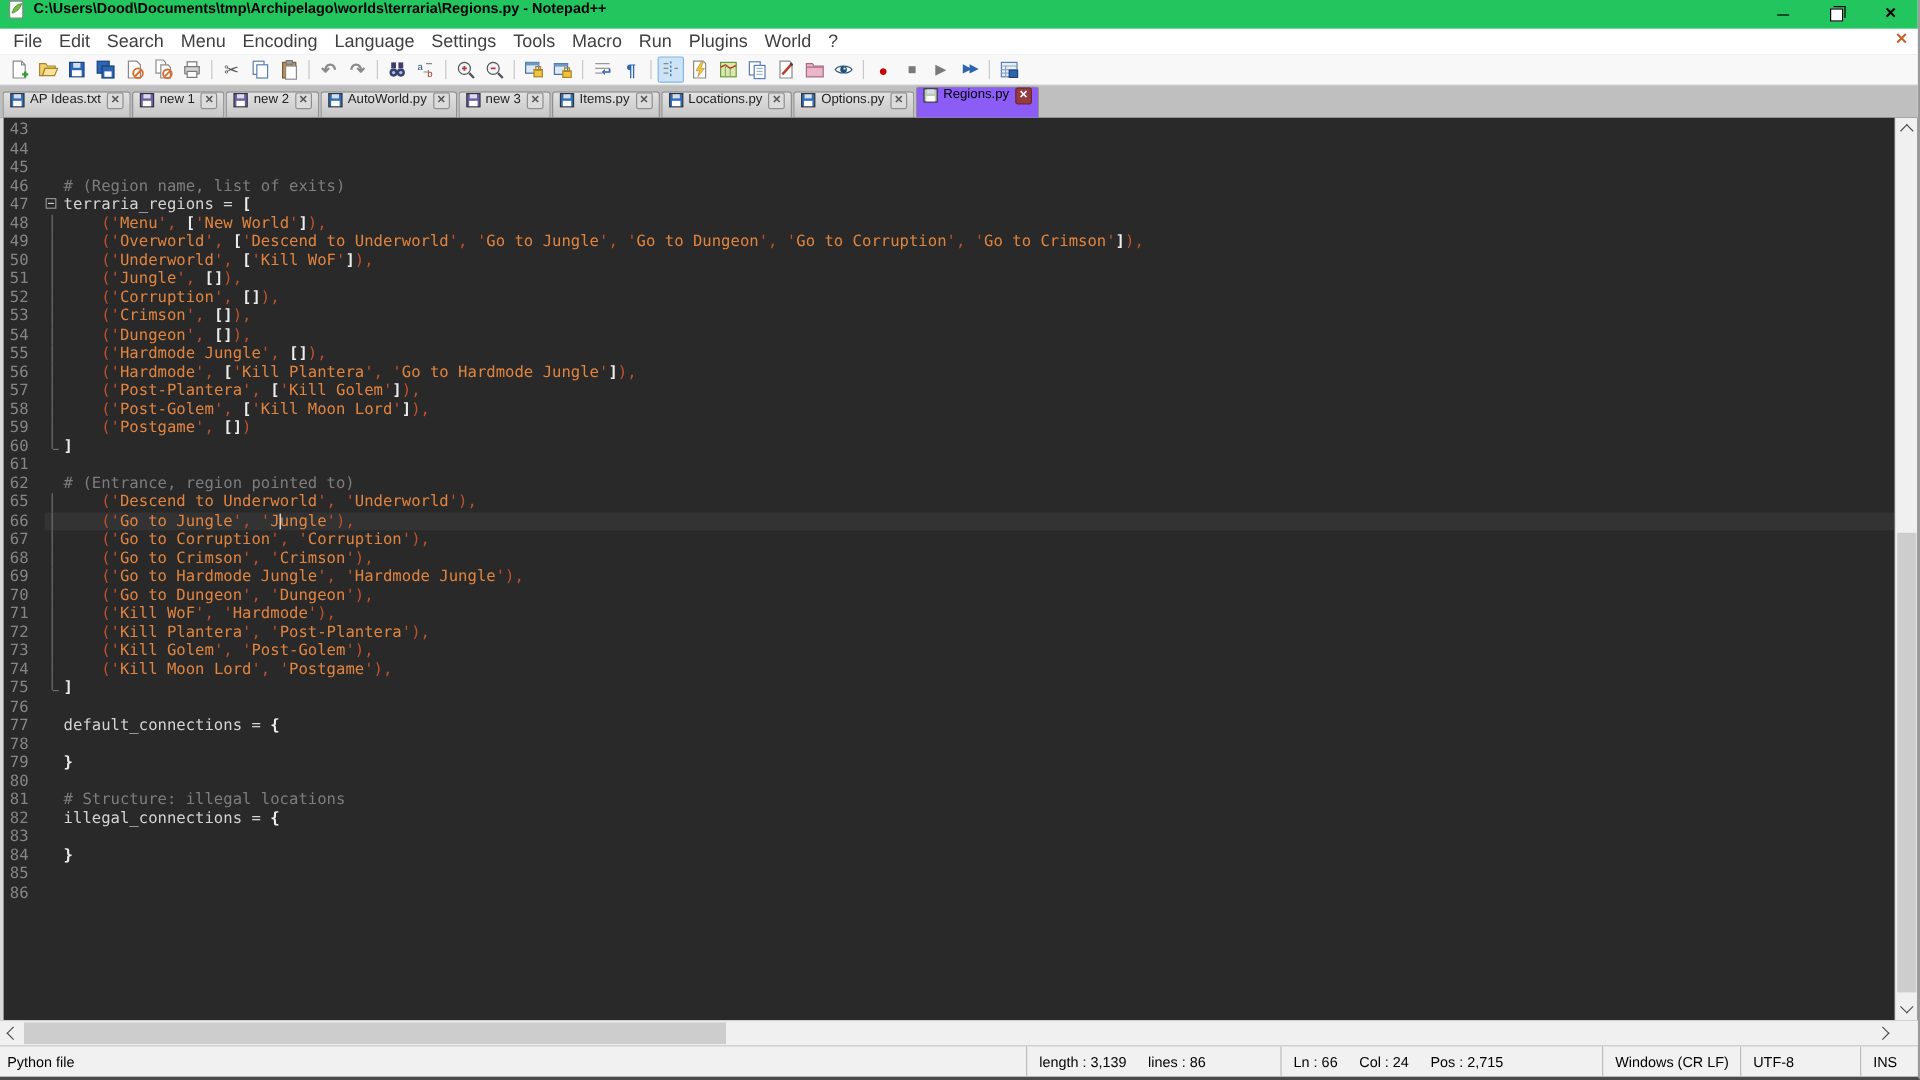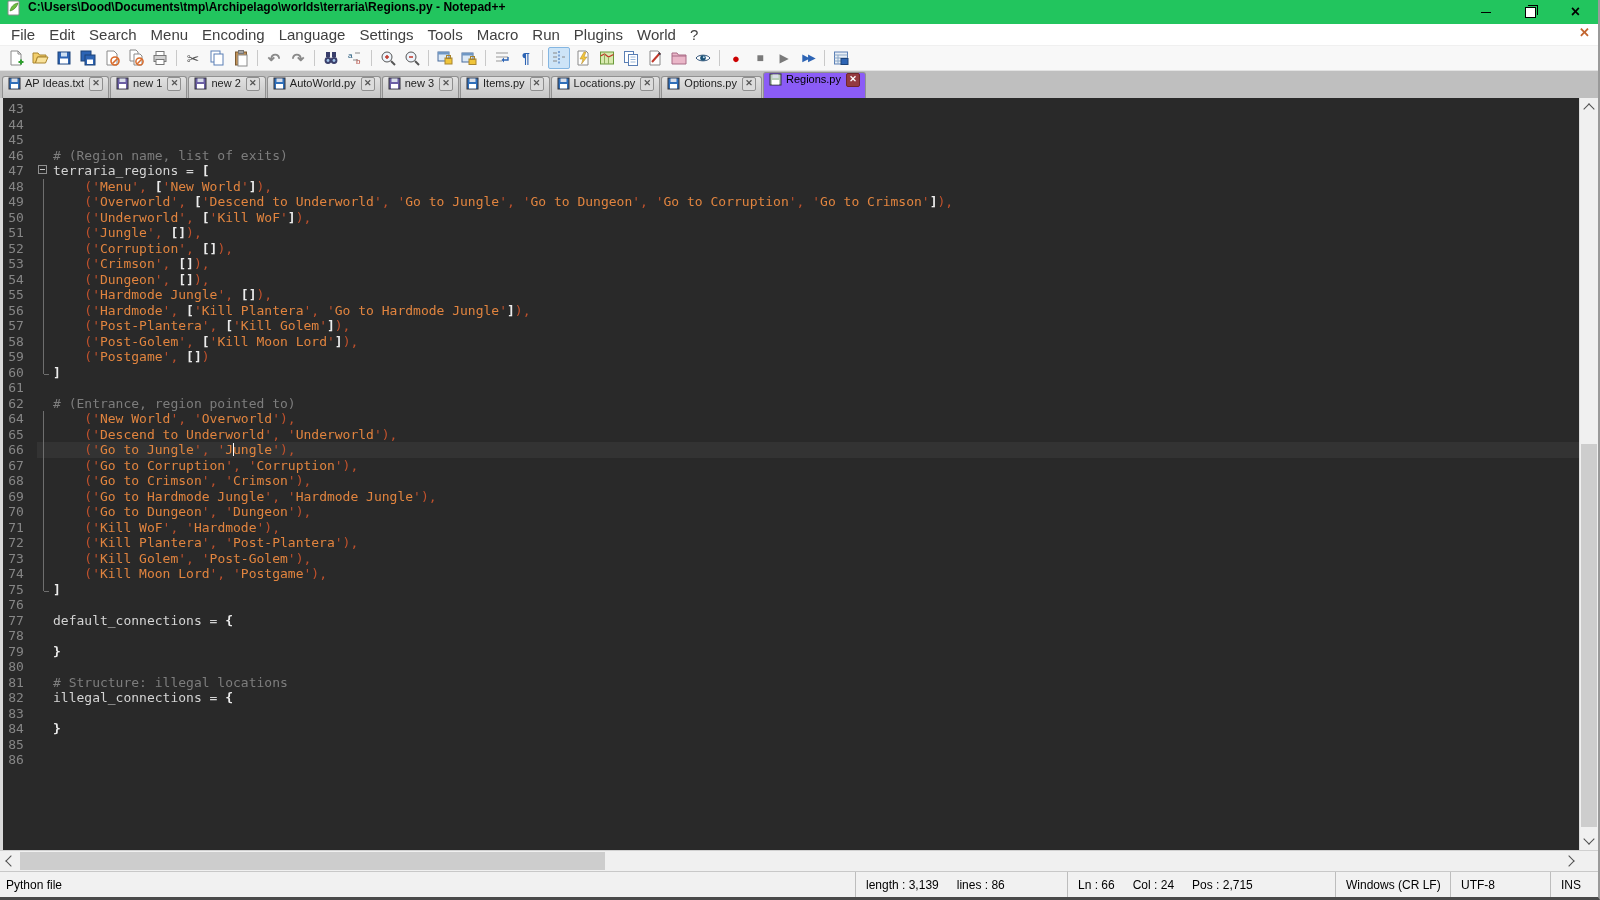--- a/index.html
+++ b/index.html
@@ -411,21 +411,20 @@
         <div class="line"><div class="lnum">53</div><div class="fold mid"></div><div class="lcontent"><span class="def">    </span><span class="pun">('</span><span class="str">Crimson</span><span class="pun">',</span><span class="def"> </span><span class="brk">[]</span><span class="pun">),</span></div></div>
         <div class="line"><div class="lnum">54</div><div class="fold mid"></div><div class="lcontent"><span class="def">    </span><span class="pun">('</span><span class="str">Dungeon</span><span class="pun">',</span><span class="def"> </span><span class="brk">[]</span><span class="pun">),</span></div></div>
         <div class="line"><div class="lnum">55</div><div class="fold mid"></div><div class="lcontent"><span class="def">    </span><span class="pun">('</span><span class="str">Hardmode Jungle</span><span class="pun">',</span><span class="def"> </span><span class="brk">[]</span><span class="pun">),</span></div></div>
         <div class="line"><div class="lnum">56</div><div class="fold mid"></div><div class="lcontent"><span class="def">    </span><span class="pun">('</span><span class="str">Hardmode</span><span class="pun">',</span><span class="def"> </span><span class="brk">[</span><span class="pun">'</span><span class="str">Kill Plantera</span><span class="pun">',</span><span class="def"> </span><span class="pun">'</span><span class="str">Go to Hardmode Jungle</span><span class="pun">'</span><span class="brk">]</span><span class="pun">),</span></div></div>
         <div class="line"><div class="lnum">57</div><div class="fold mid"></div><div class="lcontent"><span class="def">    </span><span class="pun">('</span><span class="str">Post-Plantera</span><span class="pun">',</span><span class="def"> </span><span class="brk">[</span><span class="pun">'</span><span class="str">Kill Golem</span><span class="pun">'</span><span class="brk">]</span><span class="pun">),</span></div></div>
         <div class="line"><div class="lnum">58</div><div class="fold mid"></div><div class="lcontent"><span class="def">    </span><span class="pun">('</span><span class="str">Post-Golem</span><span class="pun">',</span><span class="def"> </span><span class="brk">[</span><span class="pun">'</span><span class="str">Kill Moon Lord</span><span class="pun">'</span><span class="brk">]</span><span class="pun">),</span></div></div>
         <div class="line"><div class="lnum">59</div><div class="fold mid"></div><div class="lcontent"><span class="def">    </span><span class="pun">('</span><span class="str">Postgame</span><span class="pun">',</span><span class="def"> </span><span class="brk">[]</span><span class="pun">)</span></div></div>
         <div class="line"><div class="lnum">60</div><div class="fold end"></div><div class="lcontent"><span class="brk">]</span></div></div>
         <div class="line"><div class="lnum">61</div><div class="fold"></div><div class="lcontent"></div></div>
         <div class="line"><div class="lnum">62</div><div class="fold"></div><div class="lcontent"><span class="com"># (Entrance, region pointed to)</span></div></div>
-        <div class="line"><div class="lnum">64</div><div class="fold mid"></div><div class="lcontent"><span class="def">    </span><span class="pun">('</span><span class="str">New World</span><span class="pun">',</span><span class="def"> </span><span class="pun">'</span><span class="str">Overworld</span><span class="pun">'),</span></div></div>
         <div class="line"><div class="lnum">65</div><div class="fold mid"></div><div class="lcontent"><span class="def">    </span><span class="pun">('</span><span class="str">Descend to Underworld</span><span class="pun">',</span><span class="def"> </span><span class="pun">'</span><span class="str">Underworld</span><span class="pun">'),</span></div></div>
         <div class="line cur"><div class="lnum">66</div><div class="fold mid"></div><div class="lcontent"><span class="def">    </span><span class="pun">('</span><span class="str">Go to Jungle</span><span class="pun">',</span><span class="def"> </span><span class="pun">'</span><span class="str">Jungle</span><span class="pun">'),</span><span class="caret" style="left: calc(23ch + 2px);"></span></div></div>
         <div class="line"><div class="lnum">67</div><div class="fold mid"></div><div class="lcontent"><span class="def">    </span><span class="pun">('</span><span class="str">Go to Corruption</span><span class="pun">',</span><span class="def"> </span><span class="pun">'</span><span class="str">Corruption</span><span class="pun">'),</span></div></div>
         <div class="line"><div class="lnum">68</div><div class="fold mid"></div><div class="lcontent"><span class="def">    </span><span class="pun">('</span><span class="str">Go to Crimson</span><span class="pun">',</span><span class="def"> </span><span class="pun">'</span><span class="str">Crimson</span><span class="pun">'),</span></div></div>
         <div class="line"><div class="lnum">69</div><div class="fold mid"></div><div class="lcontent"><span class="def">    </span><span class="pun">('</span><span class="str">Go to Hardmode Jungle</span><span class="pun">',</span><span class="def"> </span><span class="pun">'</span><span class="str">Hardmode Jungle</span><span class="pun">'),</span></div></div>
         <div class="line"><div class="lnum">70</div><div class="fold mid"></div><div class="lcontent"><span class="def">    </span><span class="pun">('</span><span class="str">Go to Dungeon</span><span class="pun">',</span><span class="def"> </span><span class="pun">'</span><span class="str">Dungeon</span><span class="pun">'),</span></div></div>
         <div class="line"><div class="lnum">71</div><div class="fold mid"></div><div class="lcontent"><span class="def">    </span><span class="pun">('</span><span class="str">Kill WoF</span><span class="pun">',</span><span class="def"> </span><span class="pun">'</span><span class="str">Hardmode</span><span class="pun">'),</span></div></div>
         <div class="line"><div class="lnum">72</div><div class="fold mid"></div><div class="lcontent"><span class="def">    </span><span class="pun">('</span><span class="str">Kill Plantera</span><span class="pun">',</span><span class="def"> </span><span class="pun">'</span><span class="str">Post-Plantera</span><span class="pun">'),</span></div></div>
         <div class="line"><div class="lnum">73</div><div class="fold mid"></div><div class="lcontent"><span class="def">    </span><span class="pun">('</span><span class="str">Kill Golem</span><span class="pun">',</span><span class="def"> </span><span class="pun">'</span><span class="str">Post-Golem</span><span class="pun">'),</span></div></div>
         <div class="line"><div class="lnum">74</div><div class="fold mid"></div><div class="lcontent"><span class="def">    </span><span class="pun">('</span><span class="str">Kill Moon Lord</span><span class="pun">',</span><span class="def"> </span><span class="pun">'</span><span class="str">Postgame</span><span class="pun">'),</span></div></div>

